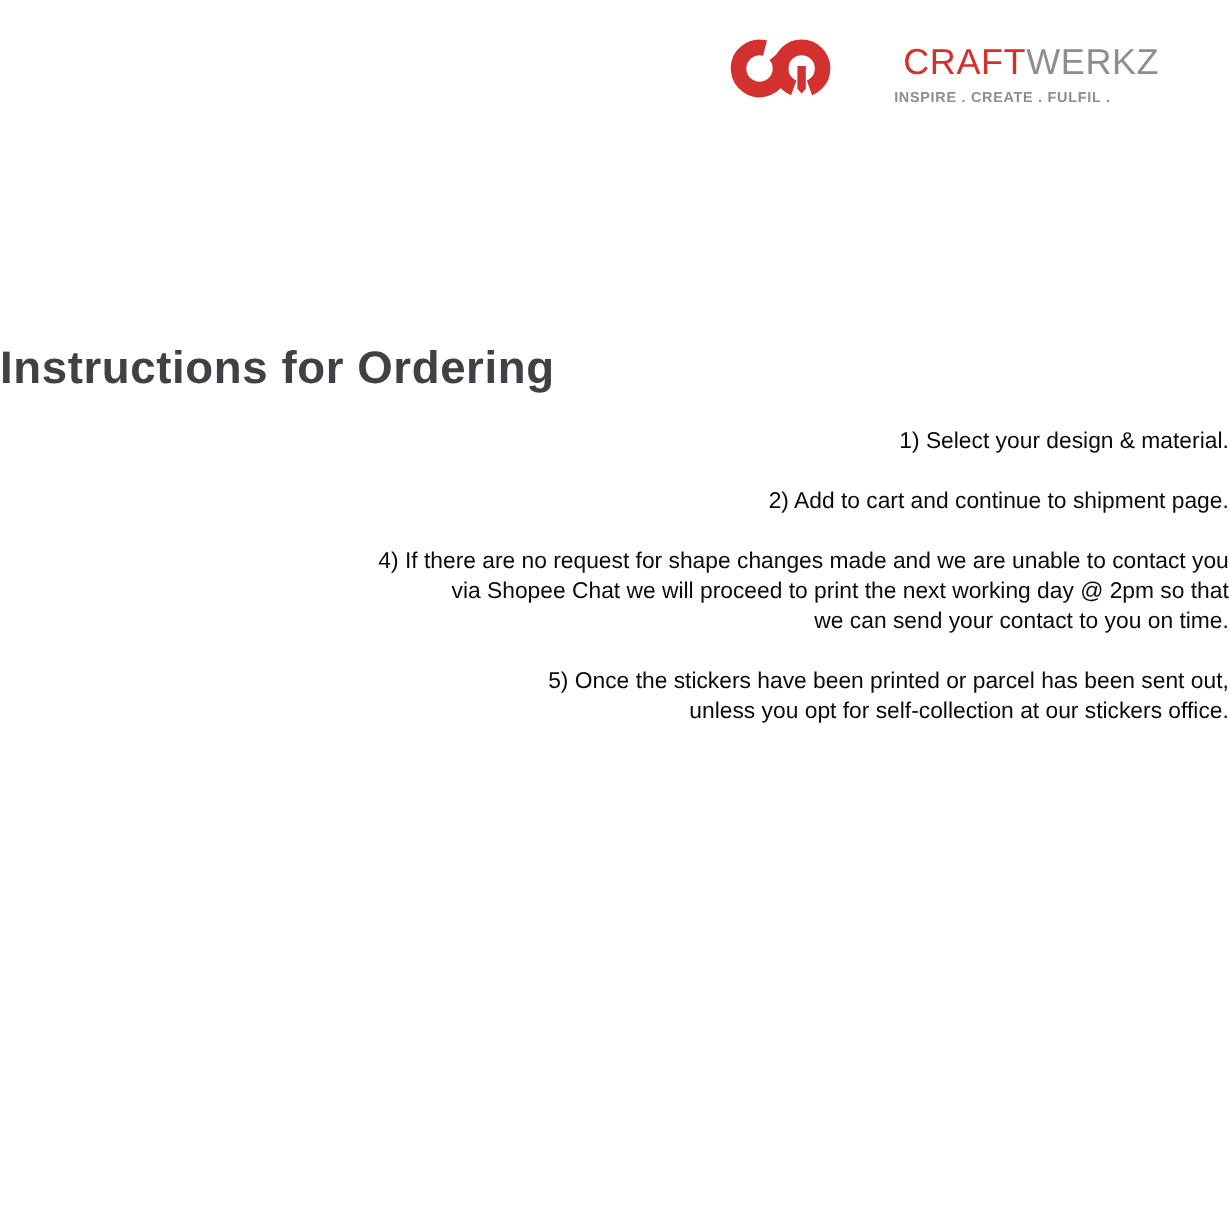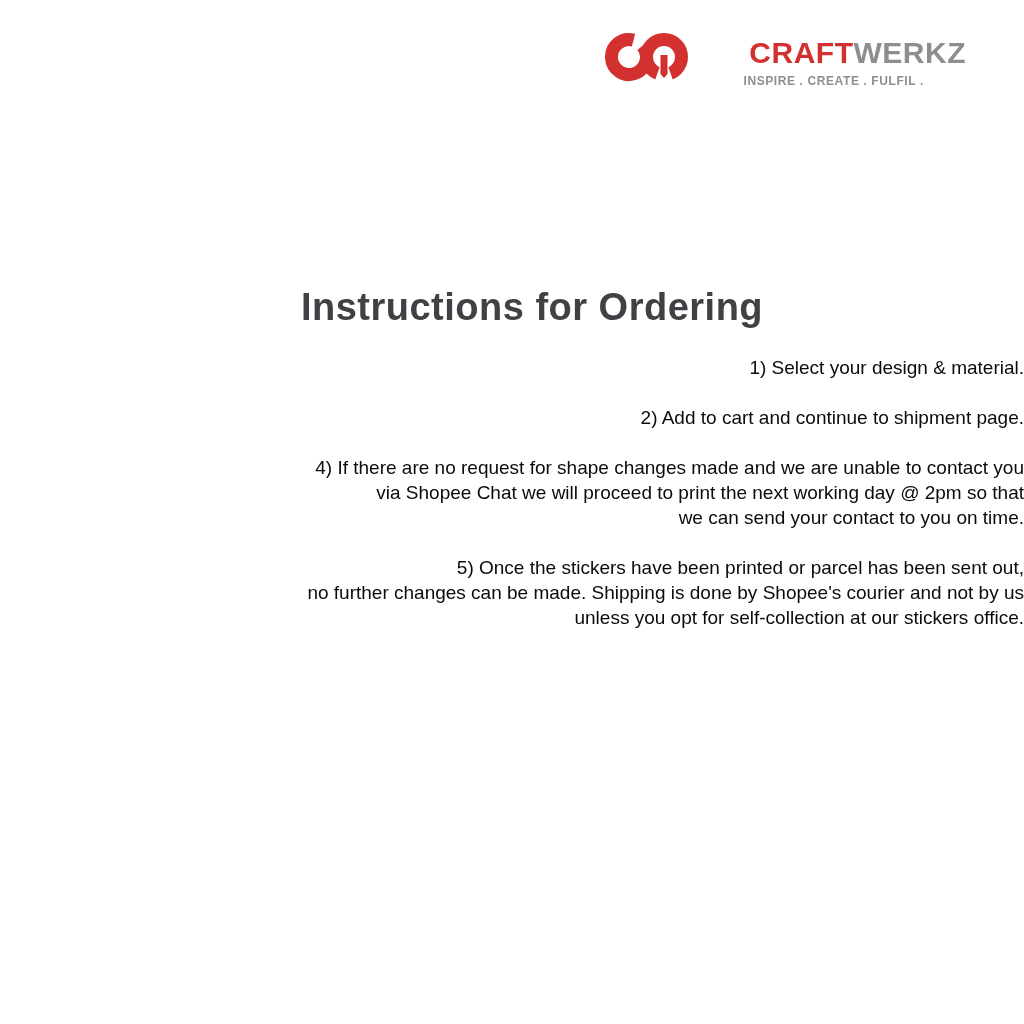--- a/index.html
+++ b/index.html
@@ -31,21 +31,21 @@
   }
   .logo-icon svg { width: 88px; height: 52px; display: block; }
   .logo-text {
     display: flex;
     flex-direction: column;
     align-items: center;
     padding-top: 7px;
   }
   .brand {
     font-size: 30px;
-    font-weight: 700;
+    font-weight: 400;
     letter-spacing: 0.5px;
     line-height: 1;
     white-space: nowrap;
     margin-left: 48px;
   }
   .brand-craft { color: var(--brand-red); }
   .brand-werkz { color: var(--brand-gray); }
   .tagline {
     margin-top: 6px;
     font-size: 12px;
@@ -54,27 +54,25 @@
     color: var(--brand-gray);
     white-space: nowrap;
   }
 
   
   .title {
     position: absolute;
     top: 260px;
     left: 0;
     width: 100%;
-    text-align: center;
     font-size: 38px;
     line-height: 44px;
     font-weight: 700;
     color: var(--title-color);
     letter-spacing: 0.5px;
-    padding-left: 40px;
   }
 
   
   .instructions {
     position: absolute;
     top: 355px;
     left: 0;
     width: 100%;
     text-align: right;
     font-size: 19px;
@@ -118,18 +116,17 @@
     <p>
       <span class="line">2) Add to cart and continue to shipment page.</span>
     </p>
     <p>
       <span class="line">4) If there are no request for shape changes made and we are unable to contact you</span>
       <span class="line">via Shopee Chat we will proceed to print the next working day @ 2pm so that</span>
       <span class="line">we can send your contact to you on time.</span>
     </p>
     <p>
       <span class="line">5) Once the stickers have been printed or parcel has been sent out,</span>
-      <span class="line">no further changes can be made. Shipping is done by Shopee's courier and not by us</span>
       <span class="line">unless you opt for self-collection at our stickers office.</span>
     </p>
   </div>
 
 </div>
 
 </body></html>

